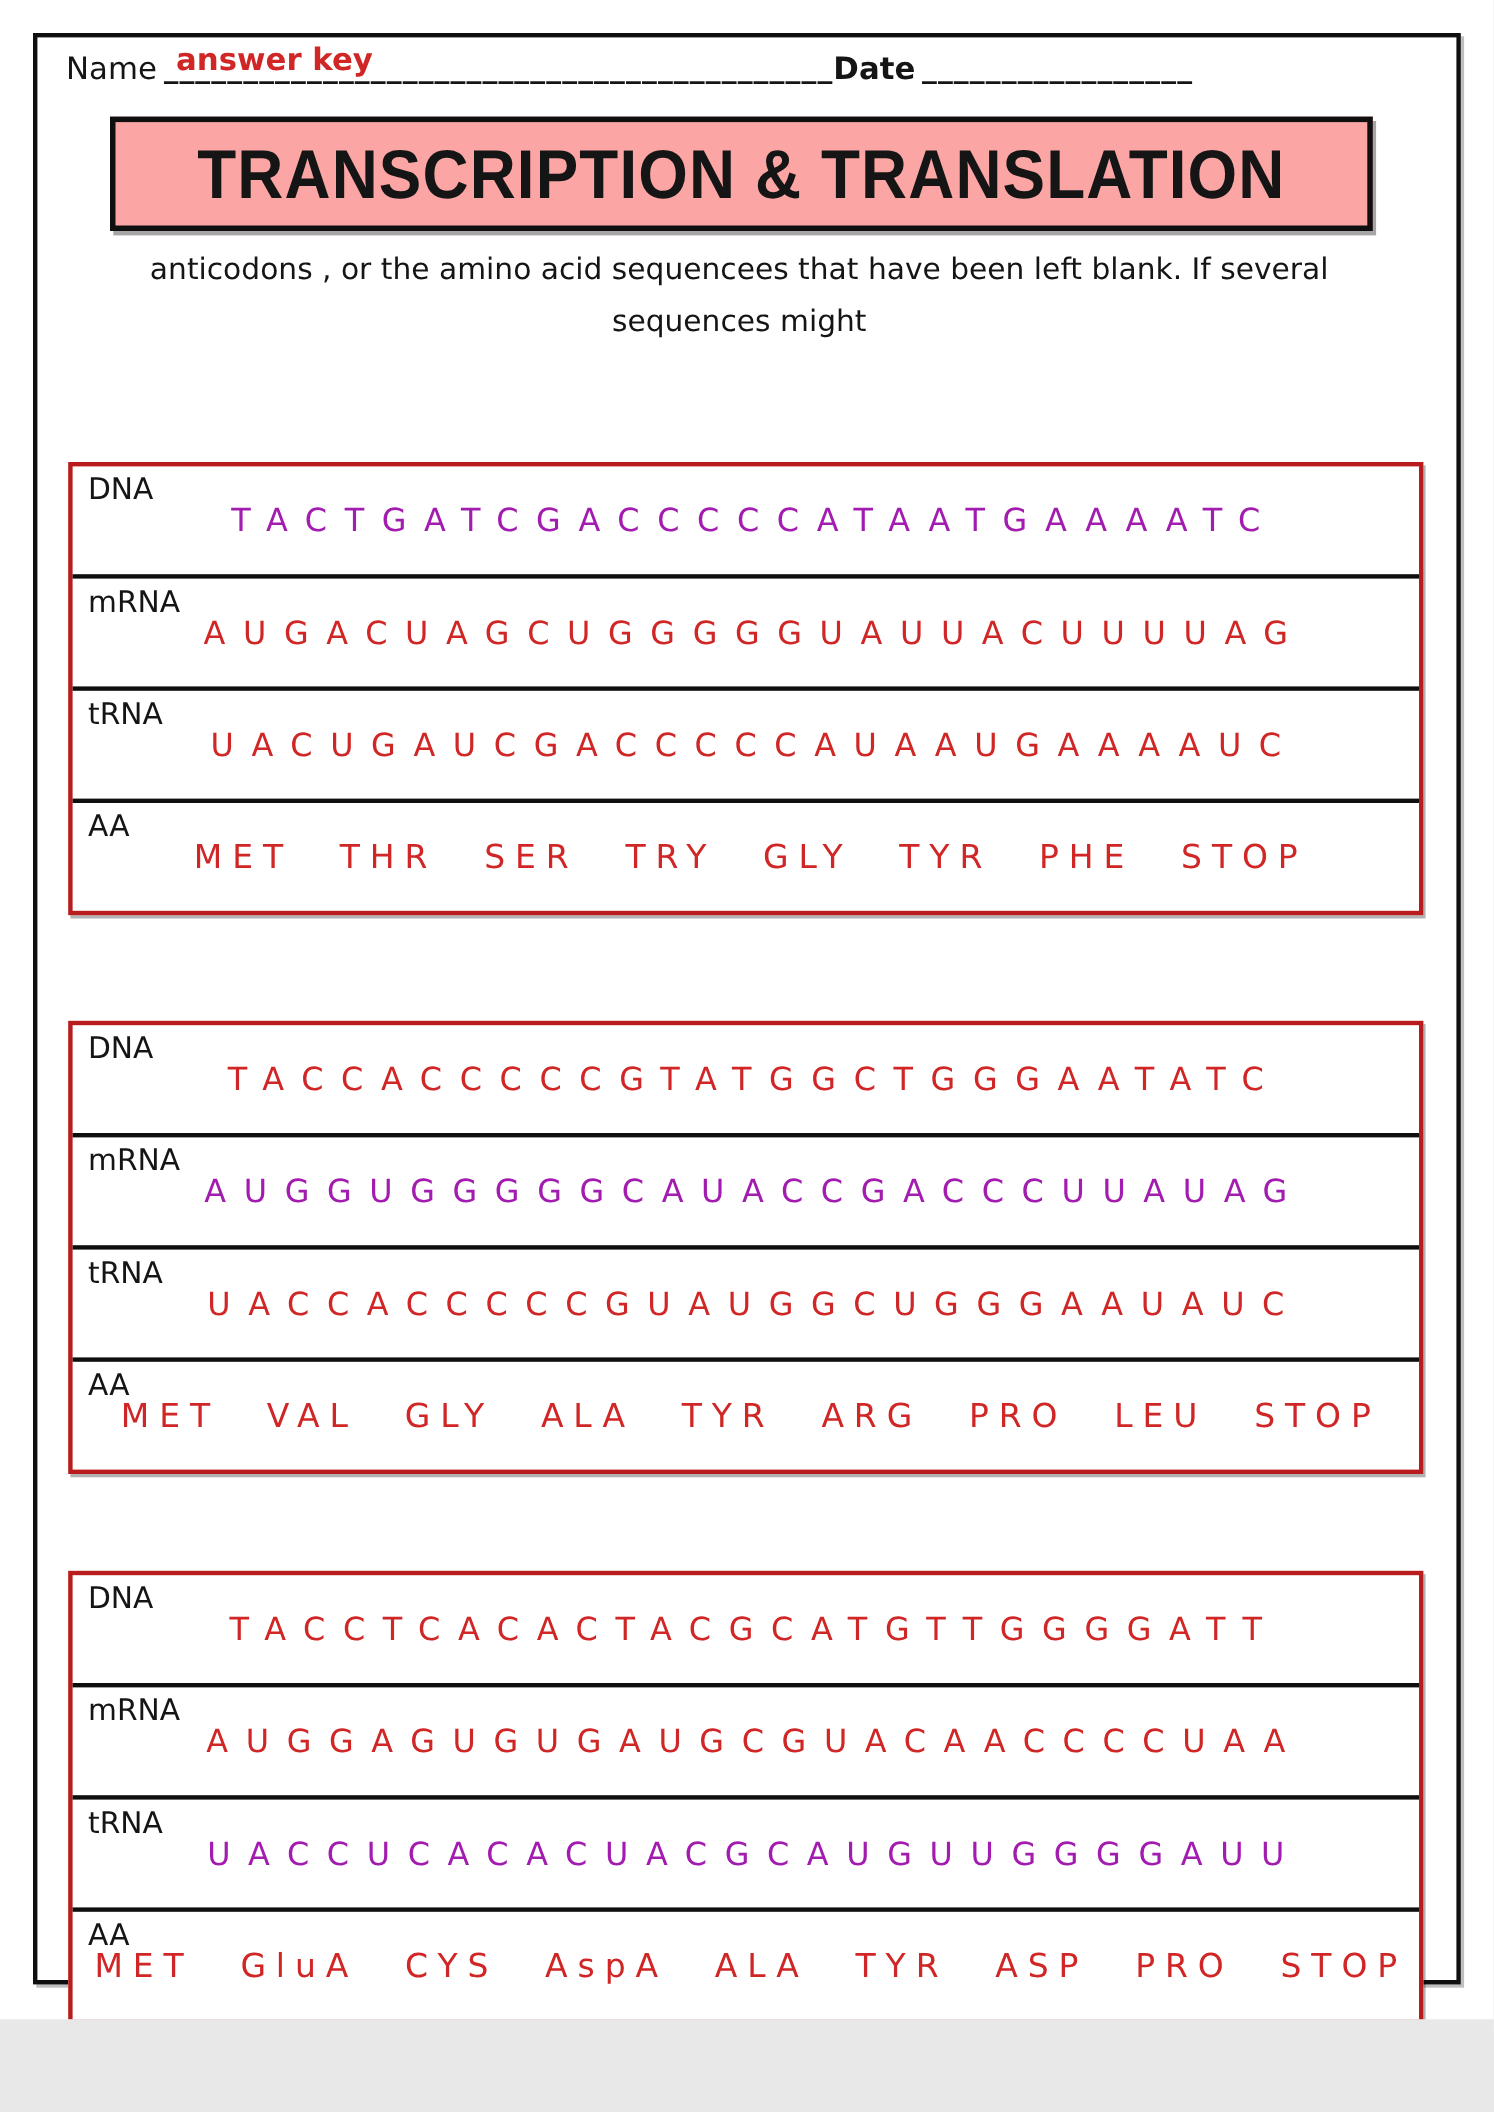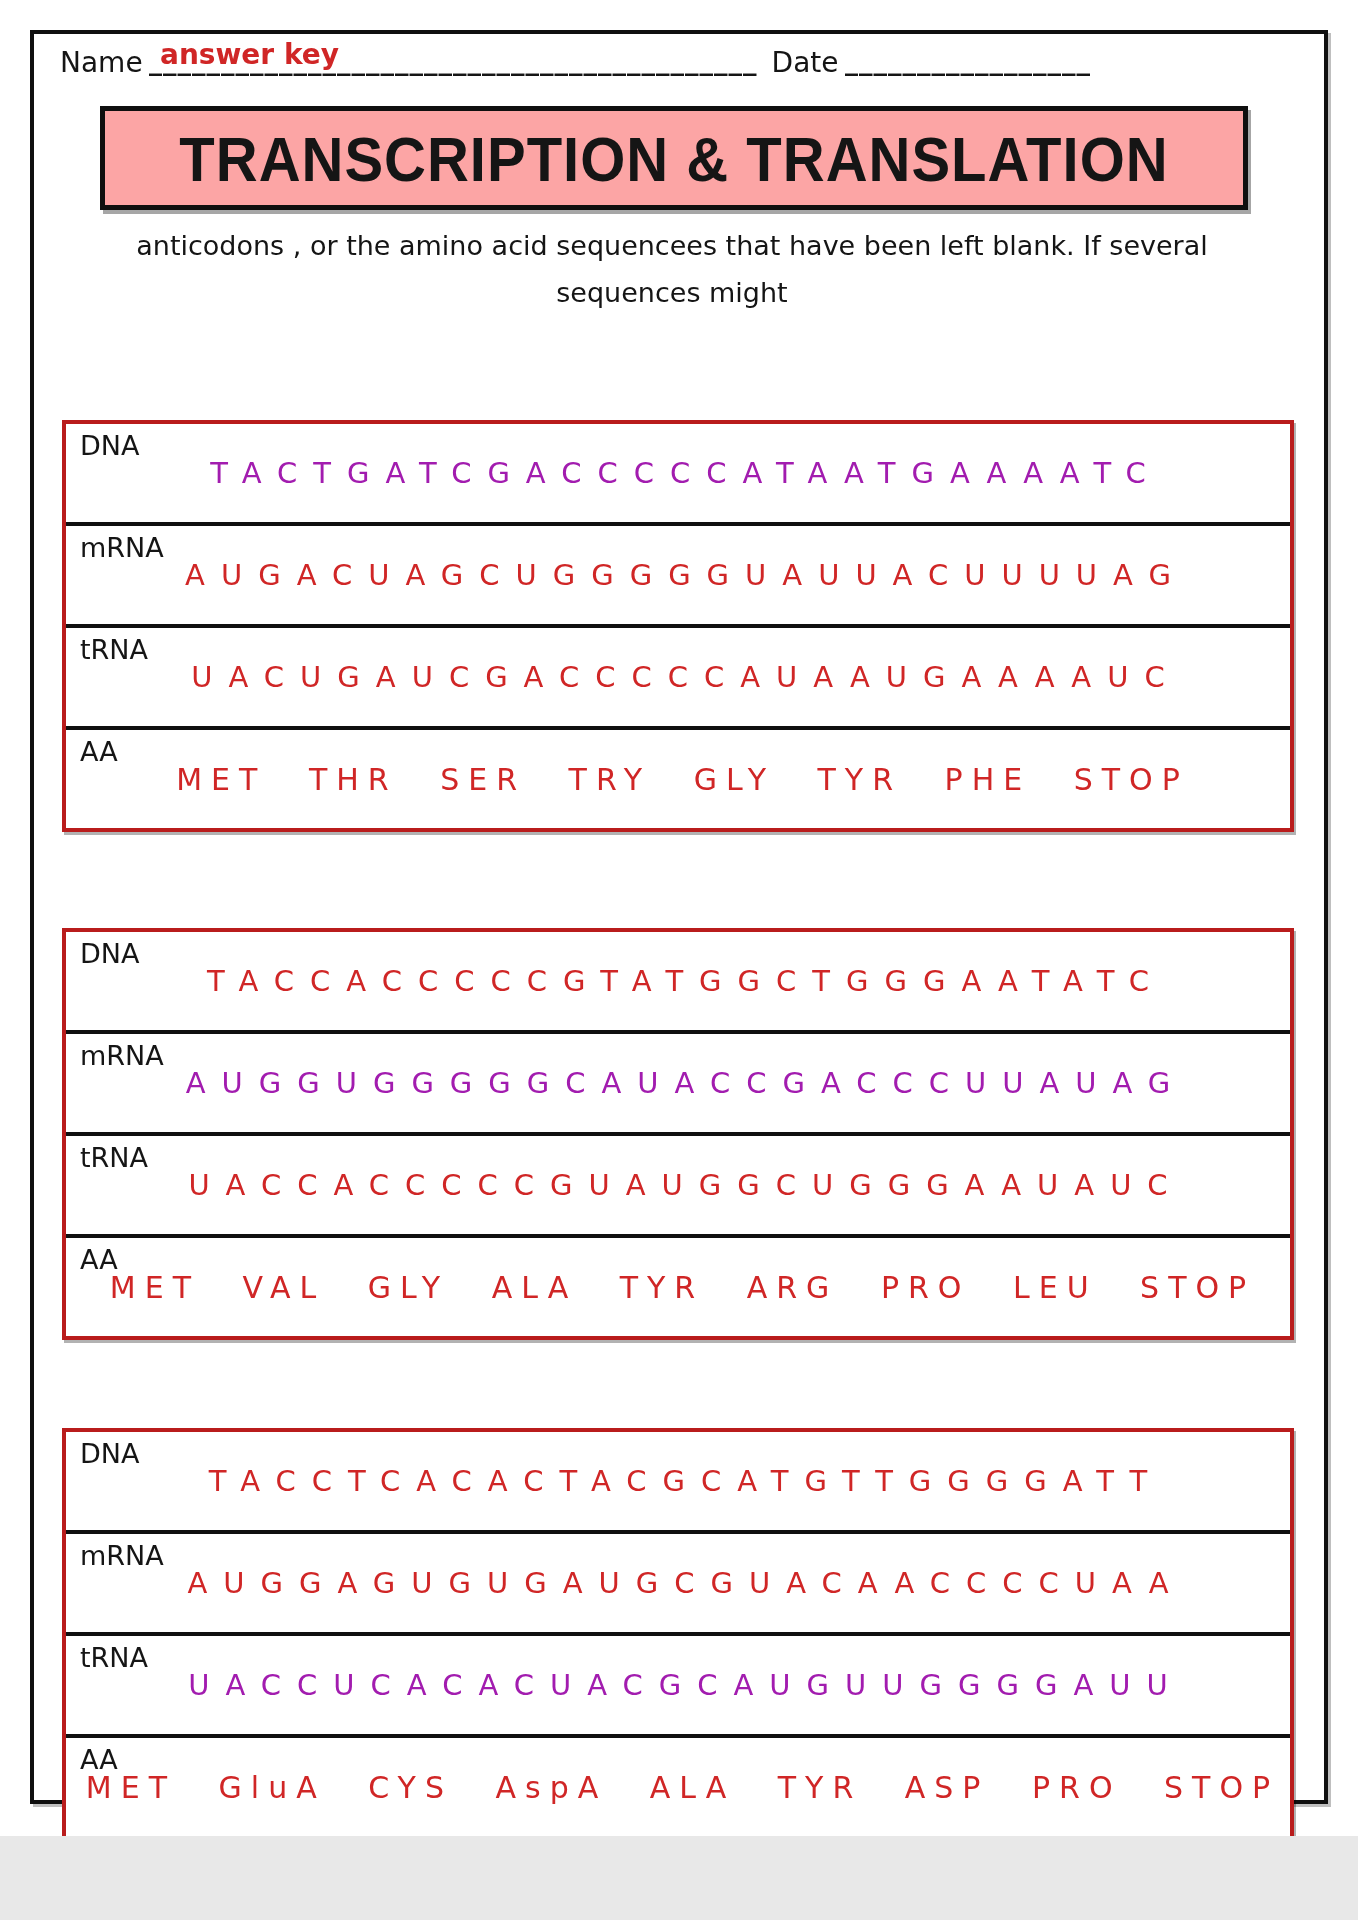--- a/index.html
+++ b/index.html
@@ -23,21 +23,21 @@
     position:absolute;left:60px;top:46px;right:62px;
     display:flex;align-items:baseline;
     font-size:28px;white-space:nowrap;
   }
   .field-label{flex:none;font-weight:500;}
   .dash-line{
     flex:none;font-size:27px;letter-spacing:1px;
     transform:translateY(-2px);
     overflow:hidden;
   }
-  .name-row .date-label{margin-left:14px;}
+  .name-row .date-label{font-weight:bold;}
   .name-row .dash-line{margin-left:6px;font-weight:bold;}
   .answer-key{
     position:absolute;left:160px;top:38px;
     font-size:28px;font-weight:bold;
     color:var(--red);
   }
   
   .title-box{
     position:absolute;left:100px;top:106px;width:1138px;height:94px;
     border:5px solid #0f0f0f;

